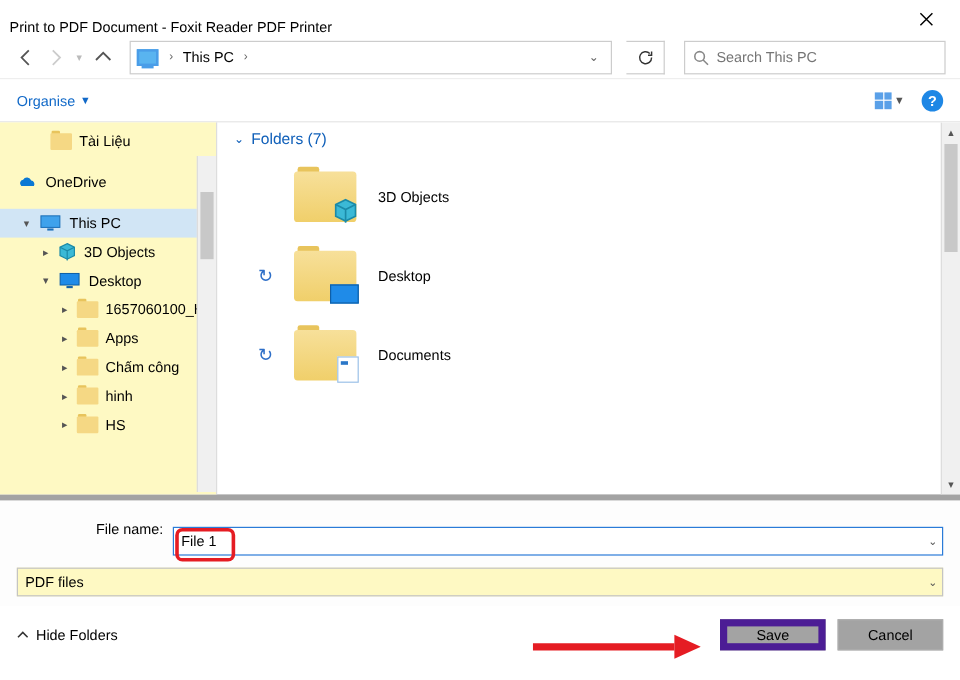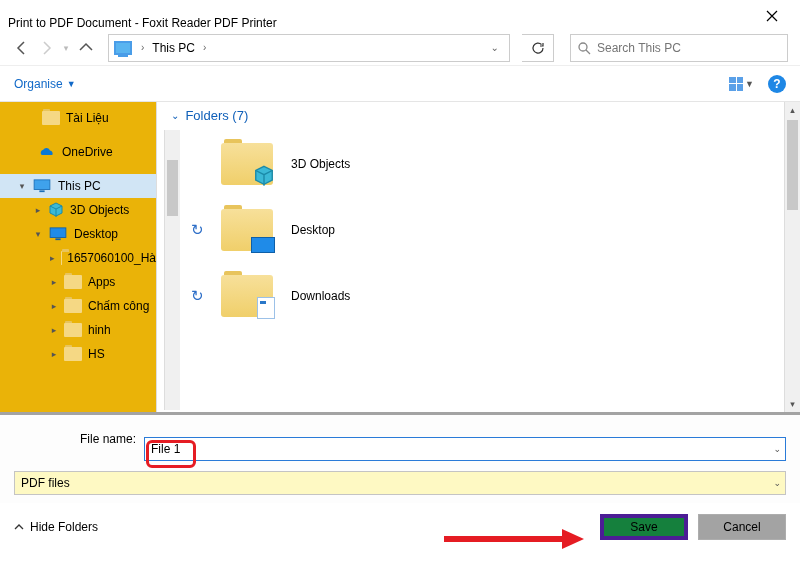--- a/index.html
+++ b/index.html
@@ -24,22 +24,22 @@
 
   .toolbar { height: 36px; display:flex; align-items:center; padding: 0 14px; border-bottom:1px solid #e5e5e5;}
   .org-btn { color:#1169c8; font-size:12px; display:flex; align-items:center; gap:4px; cursor:pointer;}
   .toolbar-right { margin-left:auto; display:flex; align-items:center; gap:14px;}
   .view-btn { display:flex; gap:2px; cursor:pointer;}
   .view-icon { width:14px; height:14px; display:grid; grid-template-columns:1fr 1fr; grid-template-rows:1fr 1fr; gap:1px; }
   .view-icon span { background:#5aa0e8; }
   .help-btn { width:18px; height:18px; border-radius:50%; background:#1e87e5; color:#fff; display:flex; align-items:center; justify-content:center; font-size:12px; font-weight:bold; cursor:pointer;}
 
   .body-area { display:flex; height: 310px; }
-  .tree { width: 156px; padding: 4px 0; overflow:hidden; background:#eab308; }
-  .tree-item { display:flex; align-items:center; height:24px; padding-left: 38px; gap:6px; cursor:pointer; white-space:nowrap; font-size:12px; }
+  .tree { width: 180px; padding: 4px 0; overflow:hidden; background:#fef9c3; }
+  .tree-item { display:flex; align-items:center; height:24px; padding-left: 14px; gap:6px; cursor:pointer; white-space:nowrap; font-size:12px; }
   .tree-item.indent1 { padding-left:42px; }
   .tree-item.indent2 { padding-left:60px; }
   .tree-item.selected { background:#d1e5f5; }
   .tri { width:8px; font-size:9px; color:#555; text-align:center; }
   .folder-ic { width:18px; height:14px; position:relative; }
   .folder-ic .tab { position:absolute; width:7px; height:3px; top:-2px; left:1px; border-radius:1px 1px 0 0; }
   .folder-ic .body { position:absolute; inset:0; border-radius:1px; }
   .yellow .tab { background:#e8c45c; } .yellow .body { background:#f5d884; }
   .onedrive-ic { width:18px; height:12px; }
   .monitor-ic { width:20px; height:14px; }
@@ -63,34 +63,34 @@
   .item-label { font-size:12px; }
 
   .vscroll { position:absolute; right:0; top:0; width:16px; height:100%; background:#f0f0f0; border-left:1px solid #ddd;}
   .vscroll .thumb { position:absolute; left:2px; right:2px; top:18px; height:90px; background:#c8c8c8;}
   .vscroll .arr { position:absolute; left:0; right:0; height:16px; display:flex; align-items:center; justify-content:center; font-size:9px; color:#555;}
   .vscroll .up{top:0} .vscroll .down{bottom:0}
 
   .left-vscroll { position:absolute; left:164px; top:130px; width:16px; height:280px; background:#f0f0f0; border-left:1px solid #ddd;}
   .left-vscroll .thumb { position:absolute; left:2px; right:2px; top:30px; height:56px; background:#c8c8c8;}
 
-  .bottom { border-top:3px solid #a3a3a3; padding: 10px 14px; background:#fdfdfd;}
+  .bottom { border-top:5px solid #a3a3a3; padding: 10px 14px; background:#fdfdfd;}
   .field-row { display:flex; align-items:center; height:28px; margin-bottom:6px; }
   .field-label { width:130px; text-align:right; padding-right:8px; font-size:12px;}
   .combo { flex:1; height:24px; border:1px solid #9cb8d8; display:flex; align-items:center; padding:0 6px; font-size:12px; background:#fff; position:relative;margin-top:20px;}
   .combo input { border:none; outline:none; flex:1; font-size:12px; }
   .combo .dd { position:absolute; right:4px; font-size:9px; color:#555;}
   .combo.gray { background:#fef9c3; border:1px solid #c4c4c4;}
   .filename-combo { border:1px solid #2a7bd8; }
 
   .btnrow { display:flex; align-items:center; height:48px; padding: 0 14px;}
   .hide-folders { display:flex; align-items:center; gap:6px; font-size:12px; cursor:pointer;}
   .btns { margin-left:auto; display:flex; gap:10px;}
   .win-btn { width:88px; height:26px; border:1px solid #adadad; background:#a3a3a3; font-size:12px; cursor:pointer;}
-  .win-btn.primary { border:4px solid #4c1d95; background:#15803d;}
+  .win-btn.primary { border:6px solid #4c1d95; background:#a3a3a3;}
 
   
   .red-box { position:absolute; left:146px; top:440px; width:50px; height:28px; border:3px solid #e51c23; border-radius:6px; pointer-events:none;}
   .red-arrow { position:absolute; left:444px; top:527px; pointer-events:none;}
 </style>
 </head>
 <body>
 
 <div class="titlebar">
   <div class="title">Print to PDF Document - Foxit Reader PDF Printer</div>
@@ -276,21 +276,21 @@
       <span class="item-label">Desktop</span>
     </div>
 
     <div class="item-row" style="position:relative">
       <span class="refresh-sm">↻</span>
       <div class="big-folder">
         <div class="tab"></div>
           <div class="body"></div>
         <div class="overlay-doc"></div>
       </div>
-      <span class="item-label">Downloads</span>
+      <span class="item-label">Documents</span>
     </div>
 
 
     <div class="vscroll">
       <div class="arr up">▴</div>
       <div class="thumb"></div>
       <div class="arr down">▾</div>
     </div>
   </div>
 </div>

